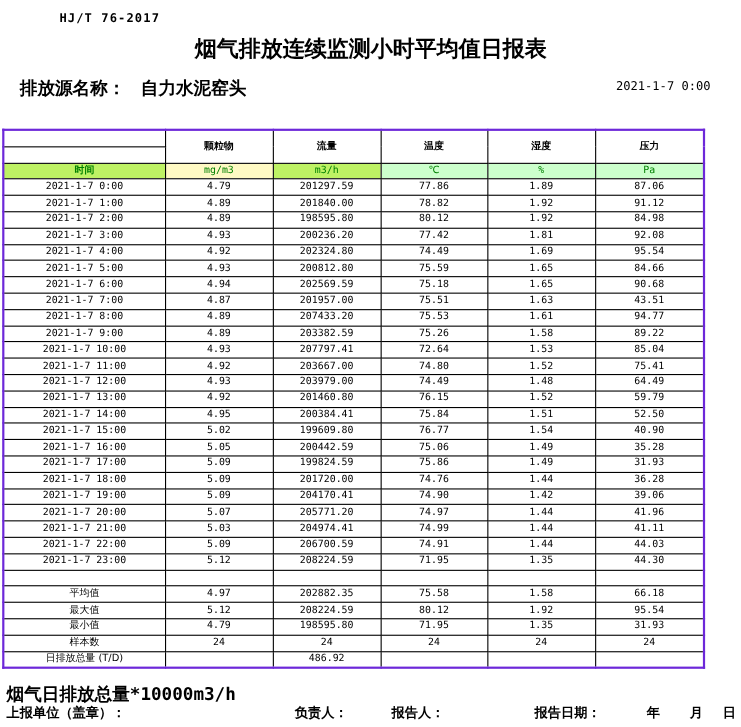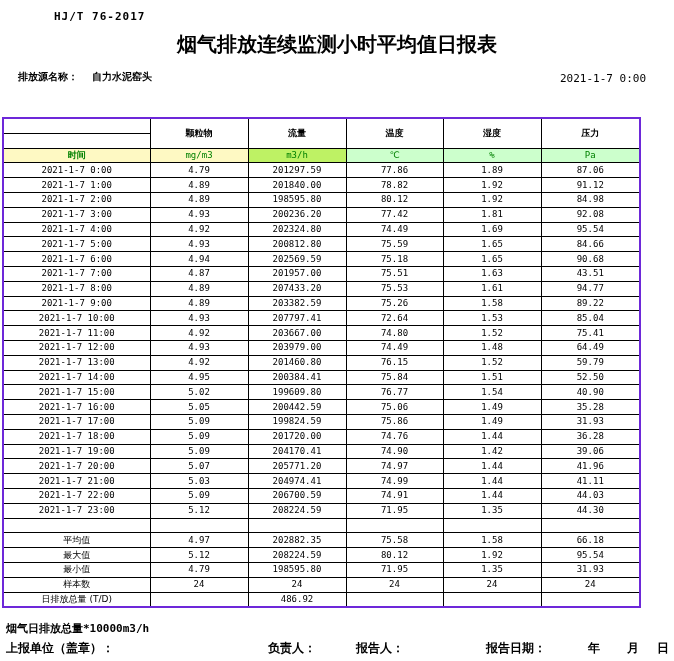--- a/index.html
+++ b/index.html
@@ -2,40 +2,40 @@
 <html><head>
 <meta charset="utf-8">
 <style>
   html,body{margin:0;padding:0;background:#fff;}
   body{
     width:674px;height:661px;position:relative;overflow:hidden;
     font-family:"DejaVu Sans Mono","DejaVu Sans",monospace;color:#000;
   }
   .std{position:absolute;left:18px;top:10px;font-size:11px;font-weight:bold;letter-spacing:1px;padding-left:36px;}
   .title{position:absolute;left:0;right:0;top:31px;text-align:center;font-size:20px;font-weight:bold;}
-  .srcline{position:absolute;left:18px;top:70px;font-size:10px;font-weight:bold;}
+  .srcline{position:absolute;left:18px;top:70px;font-size:16px;font-weight:bold;}
   .srcname{margin-left:14px;}
   .dt{position:absolute;right:28px;top:72px;font-size:11px;font-weight:normal;}
 
   table.report{
     position:absolute;left:2px;top:117px;width:637px;
     border-collapse:collapse;table-layout:fixed;
     border:2px solid #6d28d9;
   }
   table.report td{
     border:1px solid #000;padding:0;margin:0;text-align:center;
     height:13.8px;font-size:9px;line-height:13px;overflow:hidden;white-space:nowrap;
   }
   td.poll{font-size:11px;font-weight:bold;font-family:"DejaVu Sans","DejaVu Sans Mono",sans-serif;}
   tr.green td{background:#ccffcc;color:#008000;}
   td.time-head{font-size:11px;font-weight:bold;font-family:"DejaVu Sans","DejaVu Sans Mono",sans-serif;}
   td.flow{font-size:10.5px;}
   td.slabel{font-size:10.5px;font-family:"DejaVu Sans","DejaVu Sans Mono",sans-serif;}
 
-  .note{position:absolute;left:6px;top:621px;font-size:11px;font-weight:bold;}
+  .note{position:absolute;left:6px;top:621px;font-size:16px;font-weight:bold;}
   .sigline{position:absolute;left:0;top:640px;width:674px;font-size:12px;font-weight:bold;}
   .sigline span{position:absolute;white-space:nowrap;}
   .lab-unit{left:6px;}
   .lab-resp{left:228px;margin-left:40px;}
   .lab-rept{left:356px;font-family:Liberation Serif, serif;}
   .lab-date{left:486px;}
   .lab-year{left:588px;}
   .lab-month{left:627px;}
   .lab-day{left:657px;}
 </style>
@@ -64,21 +64,21 @@
       <td class="poll" rowspan="2">颗粒物</td>
       <td class="poll" rowspan="2">流量</td>
       <td class="poll" rowspan="2">温度</td>
       <td class="poll" rowspan="2">湿度</td>
       <td class="poll" rowspan="2">压力</td>
     </tr>
     <tr>
       <td></td>
     </tr>
     <tr class="green">
-      <td class="time-head" style="background: #fef9c3; color: rgb(0, 128, 0);">时间</td>
+      <td class="time-head" style="background: #bef264; color: rgb(0, 128, 0);">时间</td>
       <td style="background: #fef9c3; color: rgb(0, 128, 0); margin-top: 14px;">mg/m3</td>
       <td style="background: #bef264; color: rgb(0, 128, 0);">m3/h</td>
       <td style="background: rgb(204, 255, 204); color: rgb(0, 128, 0);">℃</td>
       <td style="background: rgb(204, 255, 204); color: rgb(0, 128, 0);">%</td>
       <td style="background: rgb(204, 255, 204); color: rgb(0, 128, 0);">Pa</td>
     </tr>
   <tr>
         <td>2021-1-7 0:00</td>
         <td>4.79</td>
         <td class="flow">201297.59</td>

